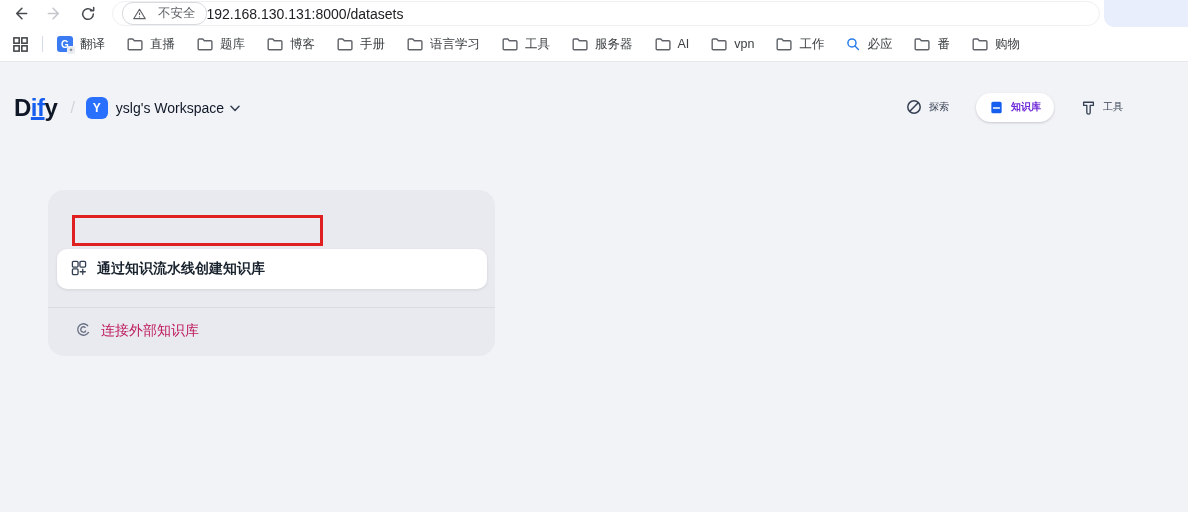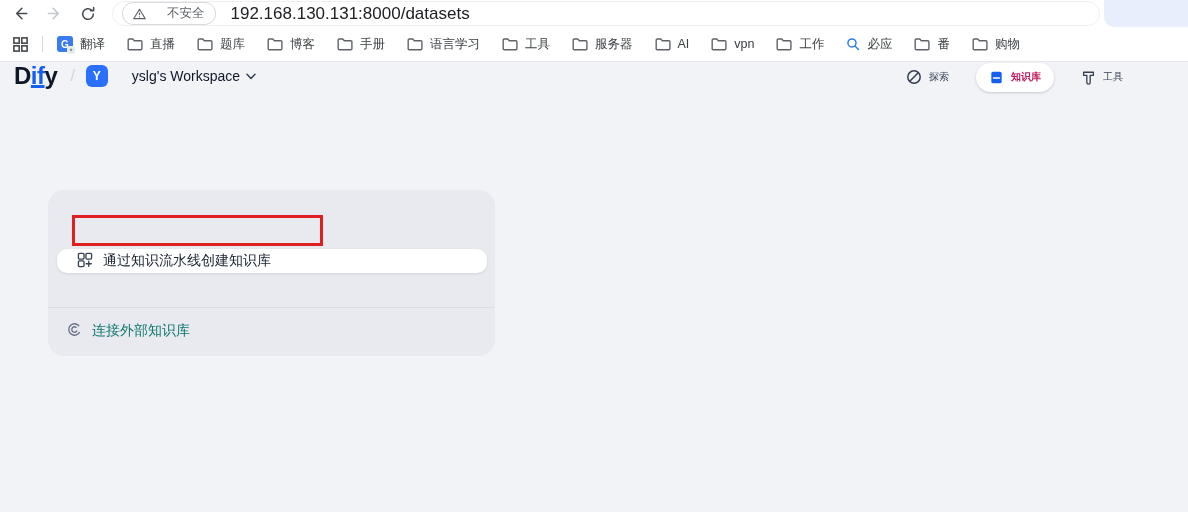--- a/index.html
+++ b/index.html
@@ -28,32 +28,31 @@
     position: absolute;
     left: 112px; top: 1px;
     width: 988px; height: 25px;
     background: #fff;
     border: 1px solid #eef0f2;
     border-radius: 13px;
     display: flex;
     align-items: center;
   }
   .sec-chip {
-    display: flex; align-items: center; gap: 21px;
+    display: flex; align-items: center; gap: 12px;
     margin-left: 9px;
     border: 1px solid #d8dadd;
     border-radius: 11px;
     padding: 2px 10px;
     color: #5f6368;
     font-size: 12.5px;
     cursor: pointer;
   }
   .url-text {
-    margin-left: 15px;
-    font-size: 17px;
+    font-size: 14px;
     color: #202124;
     white-space: nowrap;
   }
   .toolbar-right-tint {
     position: absolute;
     right: 0; top: 0;
     width: 84px; height: 27px;
     background: #e8eefb;
     border-bottom-left-radius: 10px;
   }
@@ -98,21 +97,21 @@
   }
 
   
   .app {
     position: relative;
     height: 450px;
     background: #f2f3f7;
   }
   .app-header {
     display: flex;
-    align-items: flex-start;
+    align-items: flex-end;
     justify-content: space-between;
     height: 60px;
     padding: 0 52px 0 14px;
   }
   .header-left { display: flex; align-items: center; }
   .logo { font-size: 24px; font-weight: 800; color: #101828; letter-spacing: -0.5px; cursor: pointer; }
   .logo .if {
     color: #155eef;
     text-decoration: underline;
     text-decoration-thickness: 3px;
@@ -121,35 +120,35 @@
   .crumb-sep { color: #d0d4dc; font-size: 16px; margin: 0 11px 0 13px; }
   .workspace { display: flex; align-items: center; cursor: pointer; }
   .avatar {
     width: 22px; height: 22px;
     border-radius: 6px;
     background: #2970ff;
     color: #fff;
     font-size: 12px; font-weight: 700;
     display: flex; align-items: center; justify-content: center;
   }
-  .ws-name { margin-left: 24px; font-size: 14px; font-weight: 500; color: #101828; }
+  .ws-name { margin-left: 8px; font-size: 14px; font-weight: 500; color: #101828; }
   .ws-chevron { margin-left: 6px; display: flex; }
 
   .nav { display: flex; align-items: center; gap: 14px; }
   .nav-item {
     display: flex; align-items: center; gap: 7px;
     font-size: 10px; font-weight: 500;
     color: #354052;
     padding: 7px 13px;
     border-radius: 999px;
     cursor: pointer;
   }
   .nav-item.active {
     background: #ffffff;
-    color: #be185d;
+    color: #6d28d9;
     font-weight: 700;
     box-shadow: 0 1px 3px rgba(16,24,40,.12), 0 1px 2px rgba(16,24,40,.07);
   }
   .nav-item .nico { display: flex; }
 
   
   .menu-card {
     position: absolute;
     left: 48px; top: 128px;
     width: 447px; height: 166px;
@@ -158,35 +157,35 @@
   }
   .menu-row {
     position: absolute;
     display: flex; align-items: center; gap: 10px;
     font-size: 14px;
     cursor: pointer;
   }
   .row-create   { left: 30px; top: 25px;  height: 36px; color: #676f83; }
   .row-pipeline {
     left: 9px; top: 59px;
-    width: 430px; height: 24px;
+    width: 430px; height: 40px;
     background: #fff;
     border-radius: 10px;
     box-shadow: 0 1px 3px rgba(16,24,40,.10);
-    padding-left: 20px;
+    padding-left: 14px;
     color: #18222d;
-    font-weight: 400;
+    font-weight: 700;
   }
   .menu-divider {
     position: absolute;
     left: 0; top: 117px;
     width: 100%; height: 1px;
     background: #d9dce2;
   }
-  .row-external { left: 19px; top: 123px; height: 36px; color: #0f766e; justify-content: flex-end; }
+  .row-external { left: 28px; top: 123px; height: 36px; color: #be185d; justify-content: flex-end; }
 
   .annotation {
     position: absolute;
     left: 72px; top: 153px;
     width: 251px; height: 31px;
     border: 3px solid #e02020;
     z-index: 5;
     pointer-events: none;
   }
 </style>

